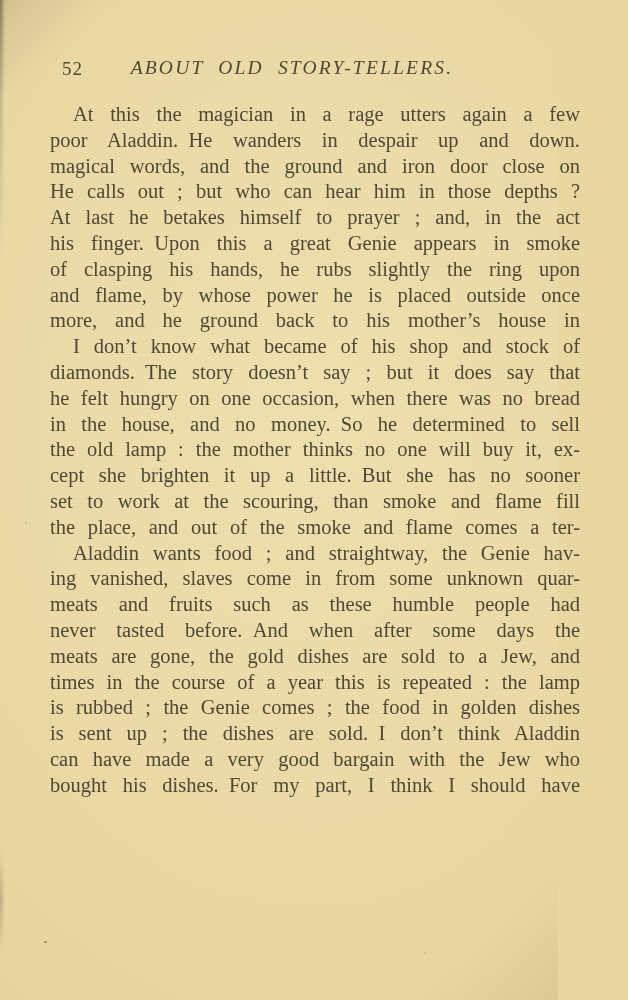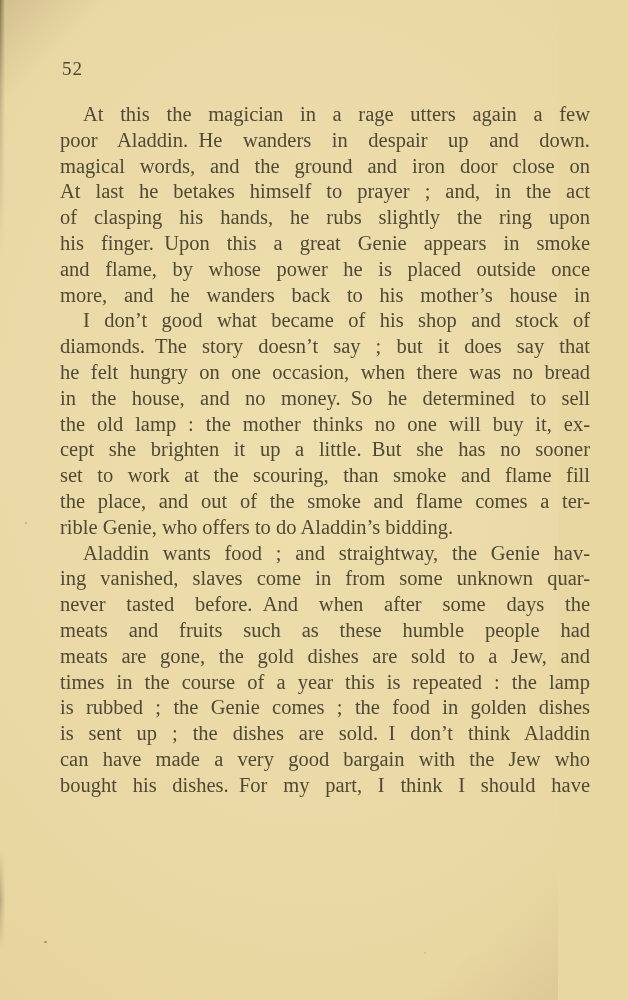--- a/index.html
+++ b/index.html
@@ -80,21 +80,21 @@
     font-style: italic;
     font-size: 19.5px;
     letter-spacing: 2.2px;
     word-spacing: 7px;
     white-space: nowrap;
   }
 
   .text-block {
     position: absolute;
     top: 102px;
-    left: 60px;
+    left: 50px;
     width: 530px;
     font-size: 20.5px;
     line-height: 25.8px;
     color: var(--ink);
   }
   .text-block .line {
     text-align: justify;
     text-align-last: justify;
     white-space: normal;
   }
@@ -106,44 +106,45 @@
 
 <div class="page">
   <div class="corner-shade"></div>
   <div class="edge-left"></div>
   <div class="speck s1"></div>
   <div class="speck s2"></div>
   <div class="speck s3"></div>
 
   <div class="header-row">
     <span class="page-number">52</span>
+    <span class="running-title">ABOUT OLD STORY-TELLERS.</span>
   </div>
 
   <div class="text-block">
       <div class="line indent">At this the magician in a rage utters again a few</div>
       <div class="line">poor Aladdin. He wanders in despair up and down.</div>
       <div class="line">magical words, and the ground and iron door close on</div>
+      <div class="line">He calls out ; but who can hear him in those depths ?</div>
       <div class="line">At last he betakes himself to prayer ; and, in the act</div>
+      <div class="line">his finger. Upon this a great Genie appears in smoke</div>
       <div class="line">of clasping his hands, he rubs slightly the ring upon</div>
-      <div class="line">his finger. Upon this a great Genie appears in smoke</div>
       <div class="line">and flame, by whose power he is placed outside once</div>
-      <div class="line">more, and he wanders back to his mother’s house in</div>
-      <div class="line indent">I don’t good what became of his shop and stock of</div>
+      <div class="line">more, and he ground back to his mother’s house in</div>
+      <div class="line indent">I don’t know what became of his shop and stock of</div>
       <div class="line">diamonds. The story doesn’t say ; but it does say that</div>
       <div class="line">he felt hungry on one occasion, when there was no bread</div>
       <div class="line">in the house, and no money. So he determined to sell</div>
       <div class="line">the old lamp : the mother thinks no one will buy it, ex-</div>
       <div class="line">cept she brighten it up a little. But she has no sooner</div>
       <div class="line">set to work at the scouring, than smoke and flame fill</div>
       <div class="line">the place, and out of the smoke and flame comes a ter-</div>
-      <div class="line endline">rible Genie, who offers to do Aladdin’s bidding.</div>
       <div class="line indent">Aladdin wants food ; and straightway, the Genie hav-</div>
       <div class="line">ing vanished, slaves come in from some unknown quar-</div>
+      <div class="line">meats and fruits such as these humble people had</div>
       <div class="line">never tasted before. And when after some days the</div>
-      <div class="line">meats and fruits such as these humble people had</div>
       <div class="line">meats are gone, the gold dishes are sold to a Jew, and</div>
       <div class="line">times in the course of a year this is repeated : the lamp</div>
       <div class="line">is rubbed ; the Genie comes ; the food in golden dishes</div>
       <div class="line">is sent up ; the dishes are sold. I don’t think Aladdin</div>
       <div class="line">can have made a very good bargain with the Jew who</div>
       <div class="line">bought his dishes. For my part, I think I should have</div>
     </div>
 </div>
 
 </body></html>

